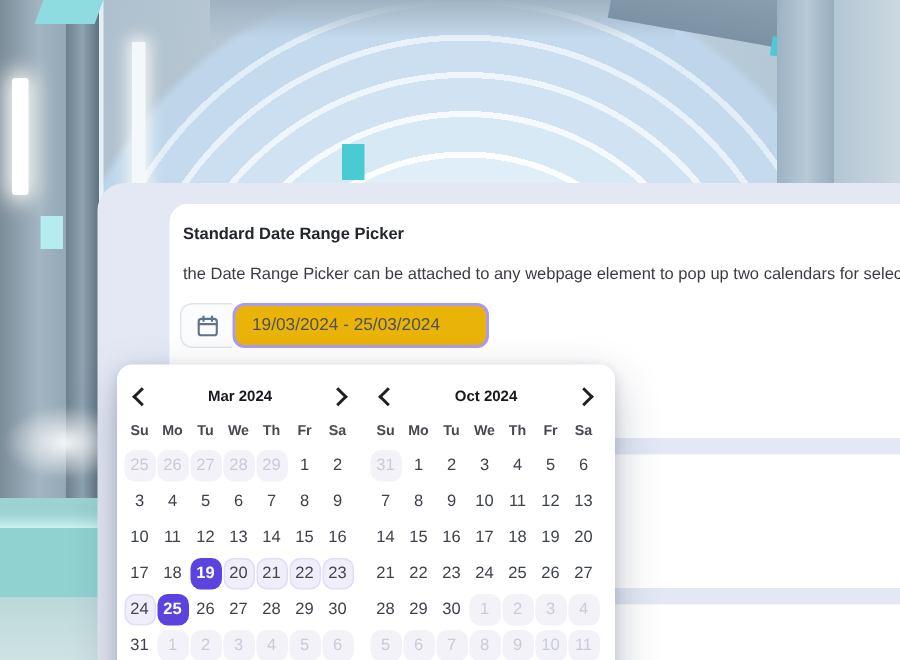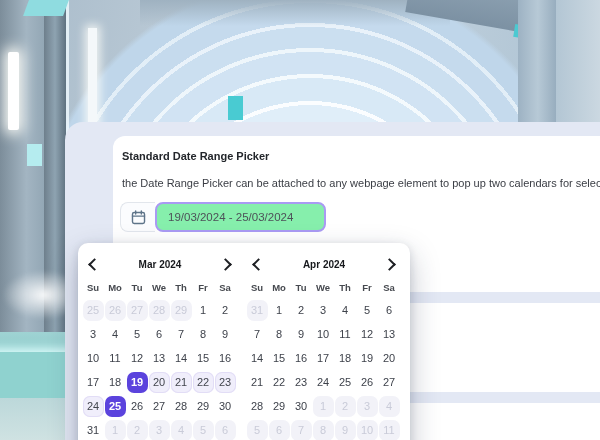--- a/index.html
+++ b/index.html
@@ -65,21 +65,21 @@
   .card1{top:136px;height:156px;}
   .card2{top:303px;height:89px;}
   .card3{top:403px;height:80px;}
 
   .demo-title{padding:14px 0 0 9px;font-size:11px;font-weight:700;color:#23262b;}
   .demo-desc{margin:15px 0 0 9px;font-size:11px;color:#3a3d44;white-space:nowrap;}
   .input-row{margin:13px 0 0 7px;display:flex;align-items:center;height:30px;}
   .icon-box{width:35px;height:30px;background:#fbfcfe;border:1px solid #e2e6ec;border-right:none;
       border-radius:8px 0 0 8px;display:flex;align-items:center;justify-content:center;box-sizing:border-box;}
   .range-input{width:171px;height:30px;border:2px solid #a99af3;border-radius:8px;padding:0 11px;
-      font-size:11.5px;color:#4d5158;background:#86efac;box-sizing:border-box;outline:none;
+      font-size:11.5px;color:#4d5158;background:#eab308;box-sizing:border-box;outline:none;
       font-family:"Liberation Sans", sans-serif;}
 
   
   .popup{position:absolute;left:78px;top:243px;width:332px;height:224px;background:#fff;border-radius:10px;
       box-shadow:0 12px 30px rgba(30,40,70,.28),0 2px 8px rgba(30,40,70,.15);
       padding:9px 4px 0;box-sizing:border-box;display:flex;gap:8px;}
   .month{width:156px;}
   .month-header{display:flex;align-items:center;height:24px;}
   .chev-btn{width:22px;height:22px;display:flex;align-items:center;justify-content:center;cursor:pointer;}
   .chev{width:7px;height:7px;border-left:2px solid #1d1f23;border-bottom:2px solid #1d1f23;display:block;}
@@ -208,21 +208,21 @@
         <span class="day o">4</span>
         <span class="day o">5</span>
         <span class="day o">6</span>
       </div>
   </div>
   <div class="month">
     <div class="month-header">
       <span class="chev-btn">
           <i class="chev left"></i>
         </span>
-      <span class="month-title">Apr 2024</span>
+      <span class="month-title">Oct 2024</span>
       <span class="chev-btn">
           <i class="chev right"></i>
         </span>
     </div>
     <div class="weekdays">
         <span>Su</span>
         <span>Mo</span>
         <span>Tu</span>
         <span>We</span>
         <span>Th</span>

